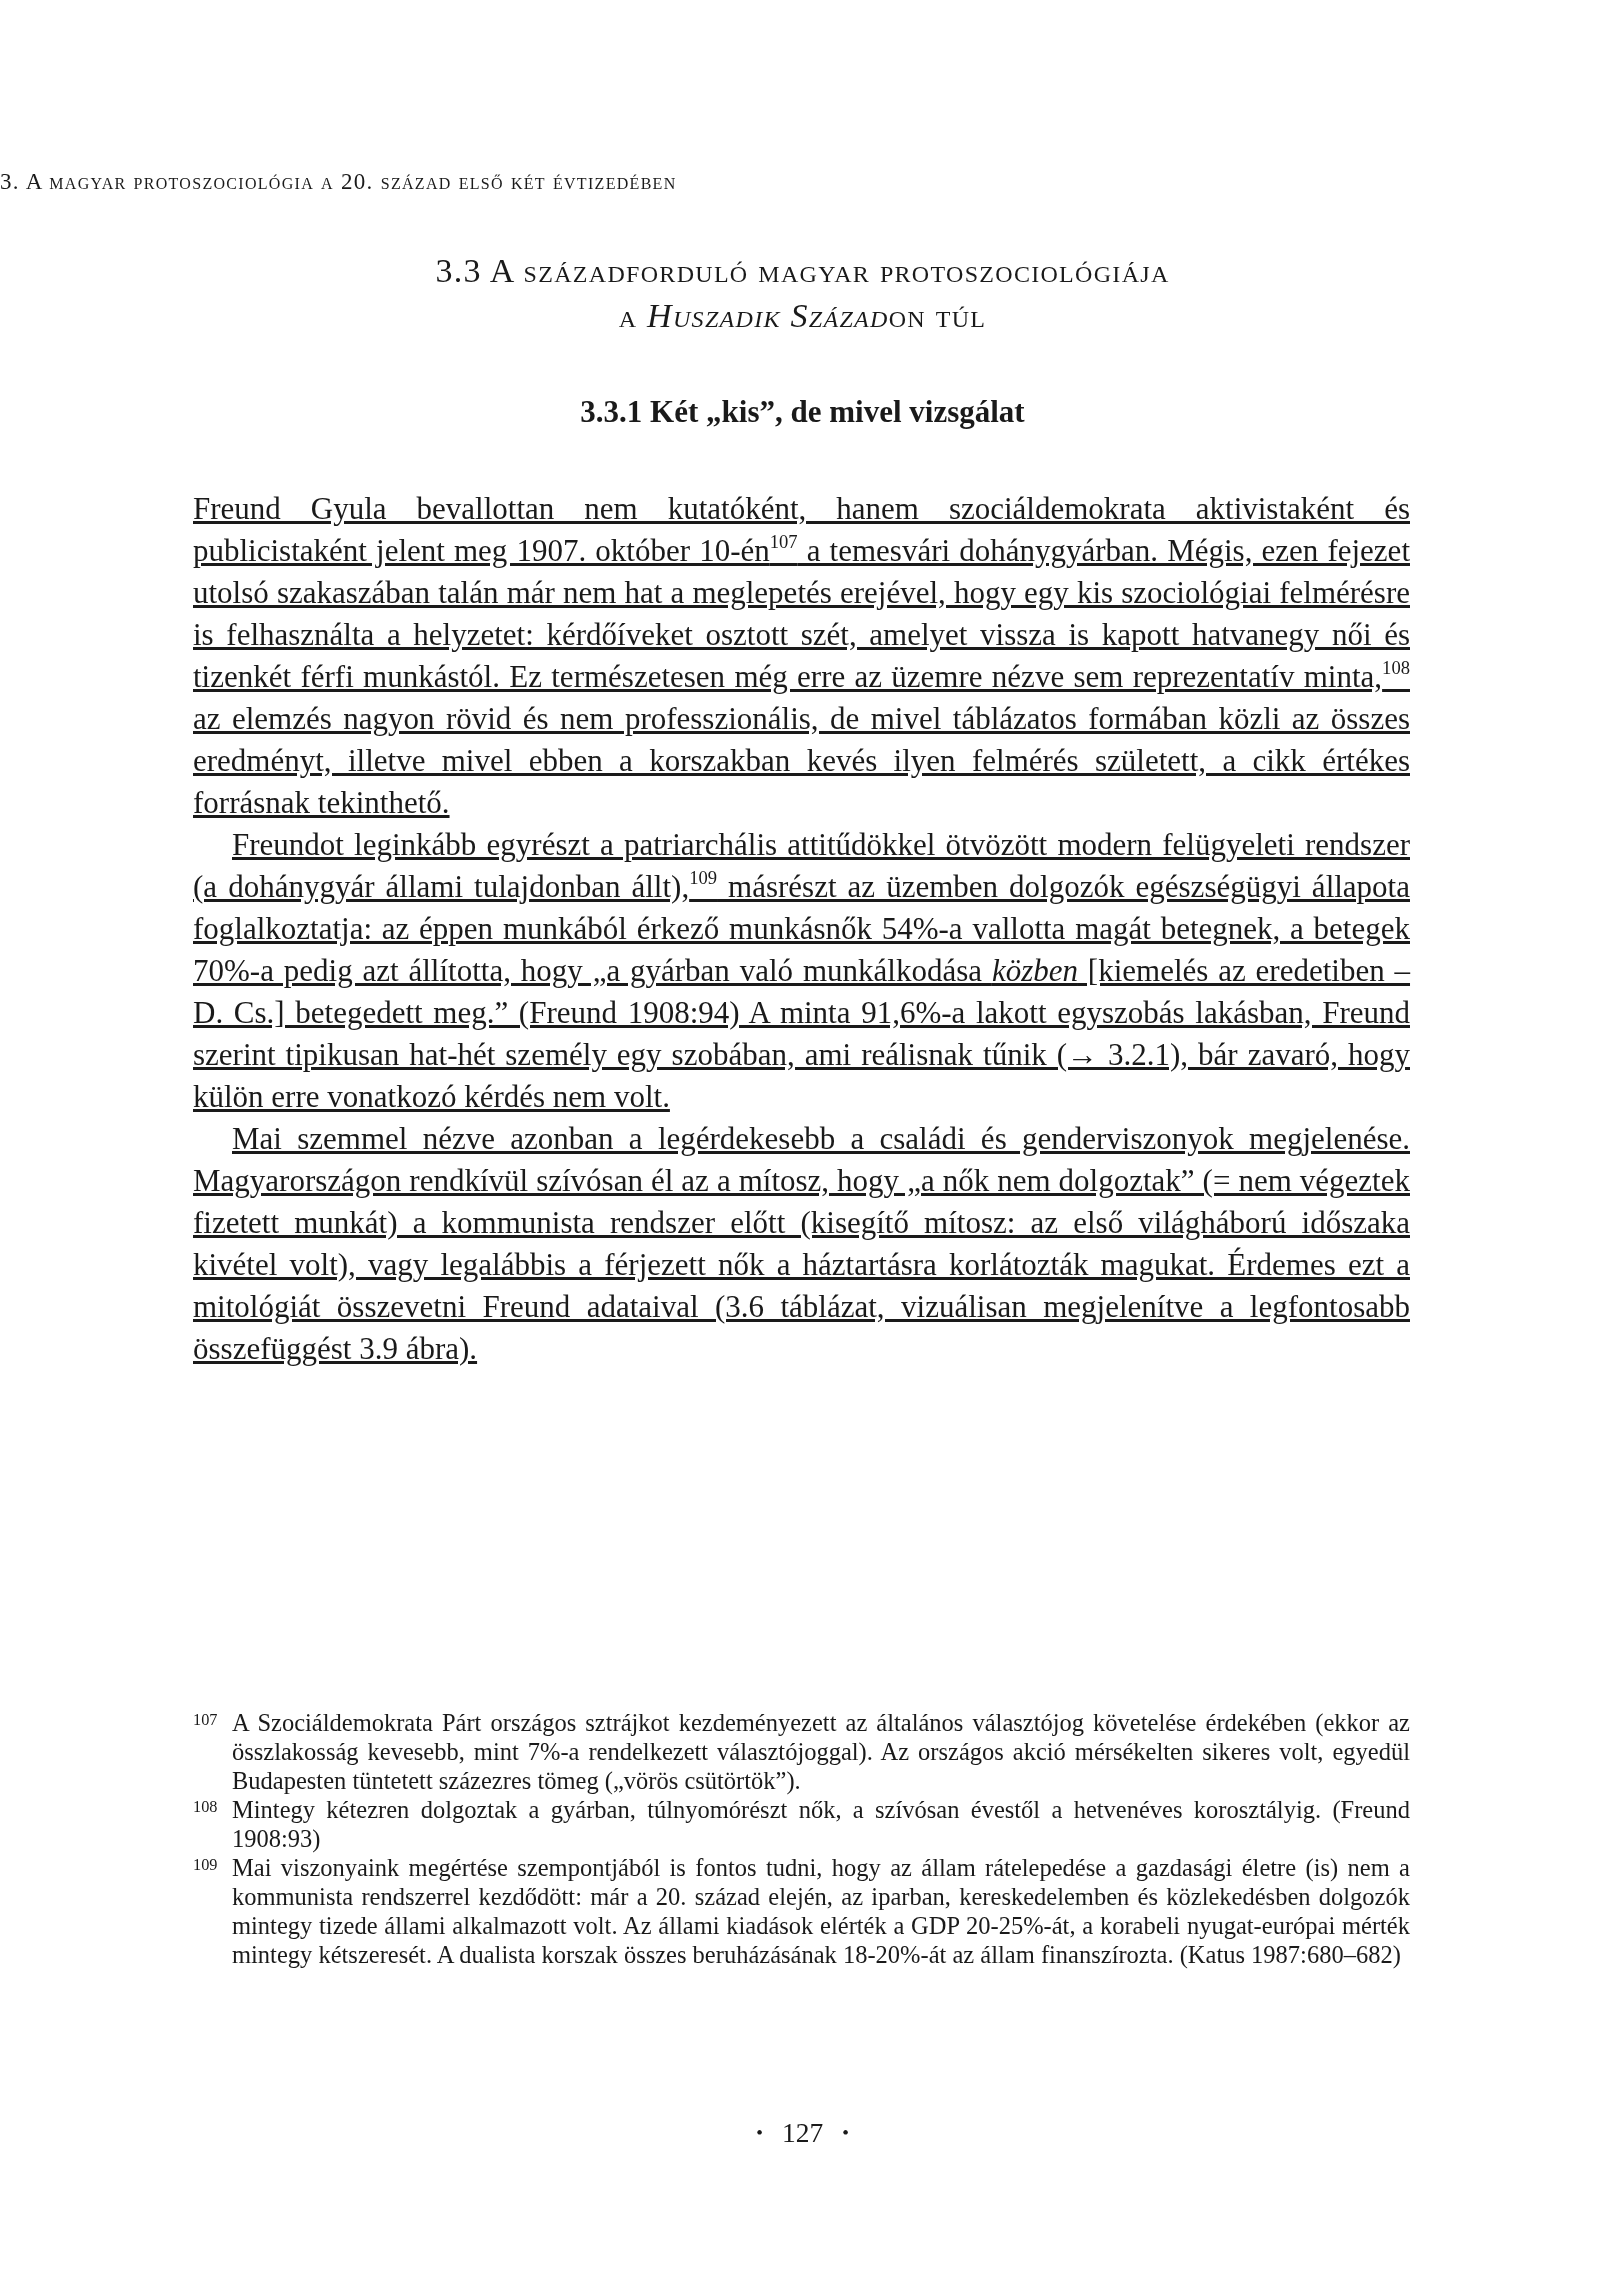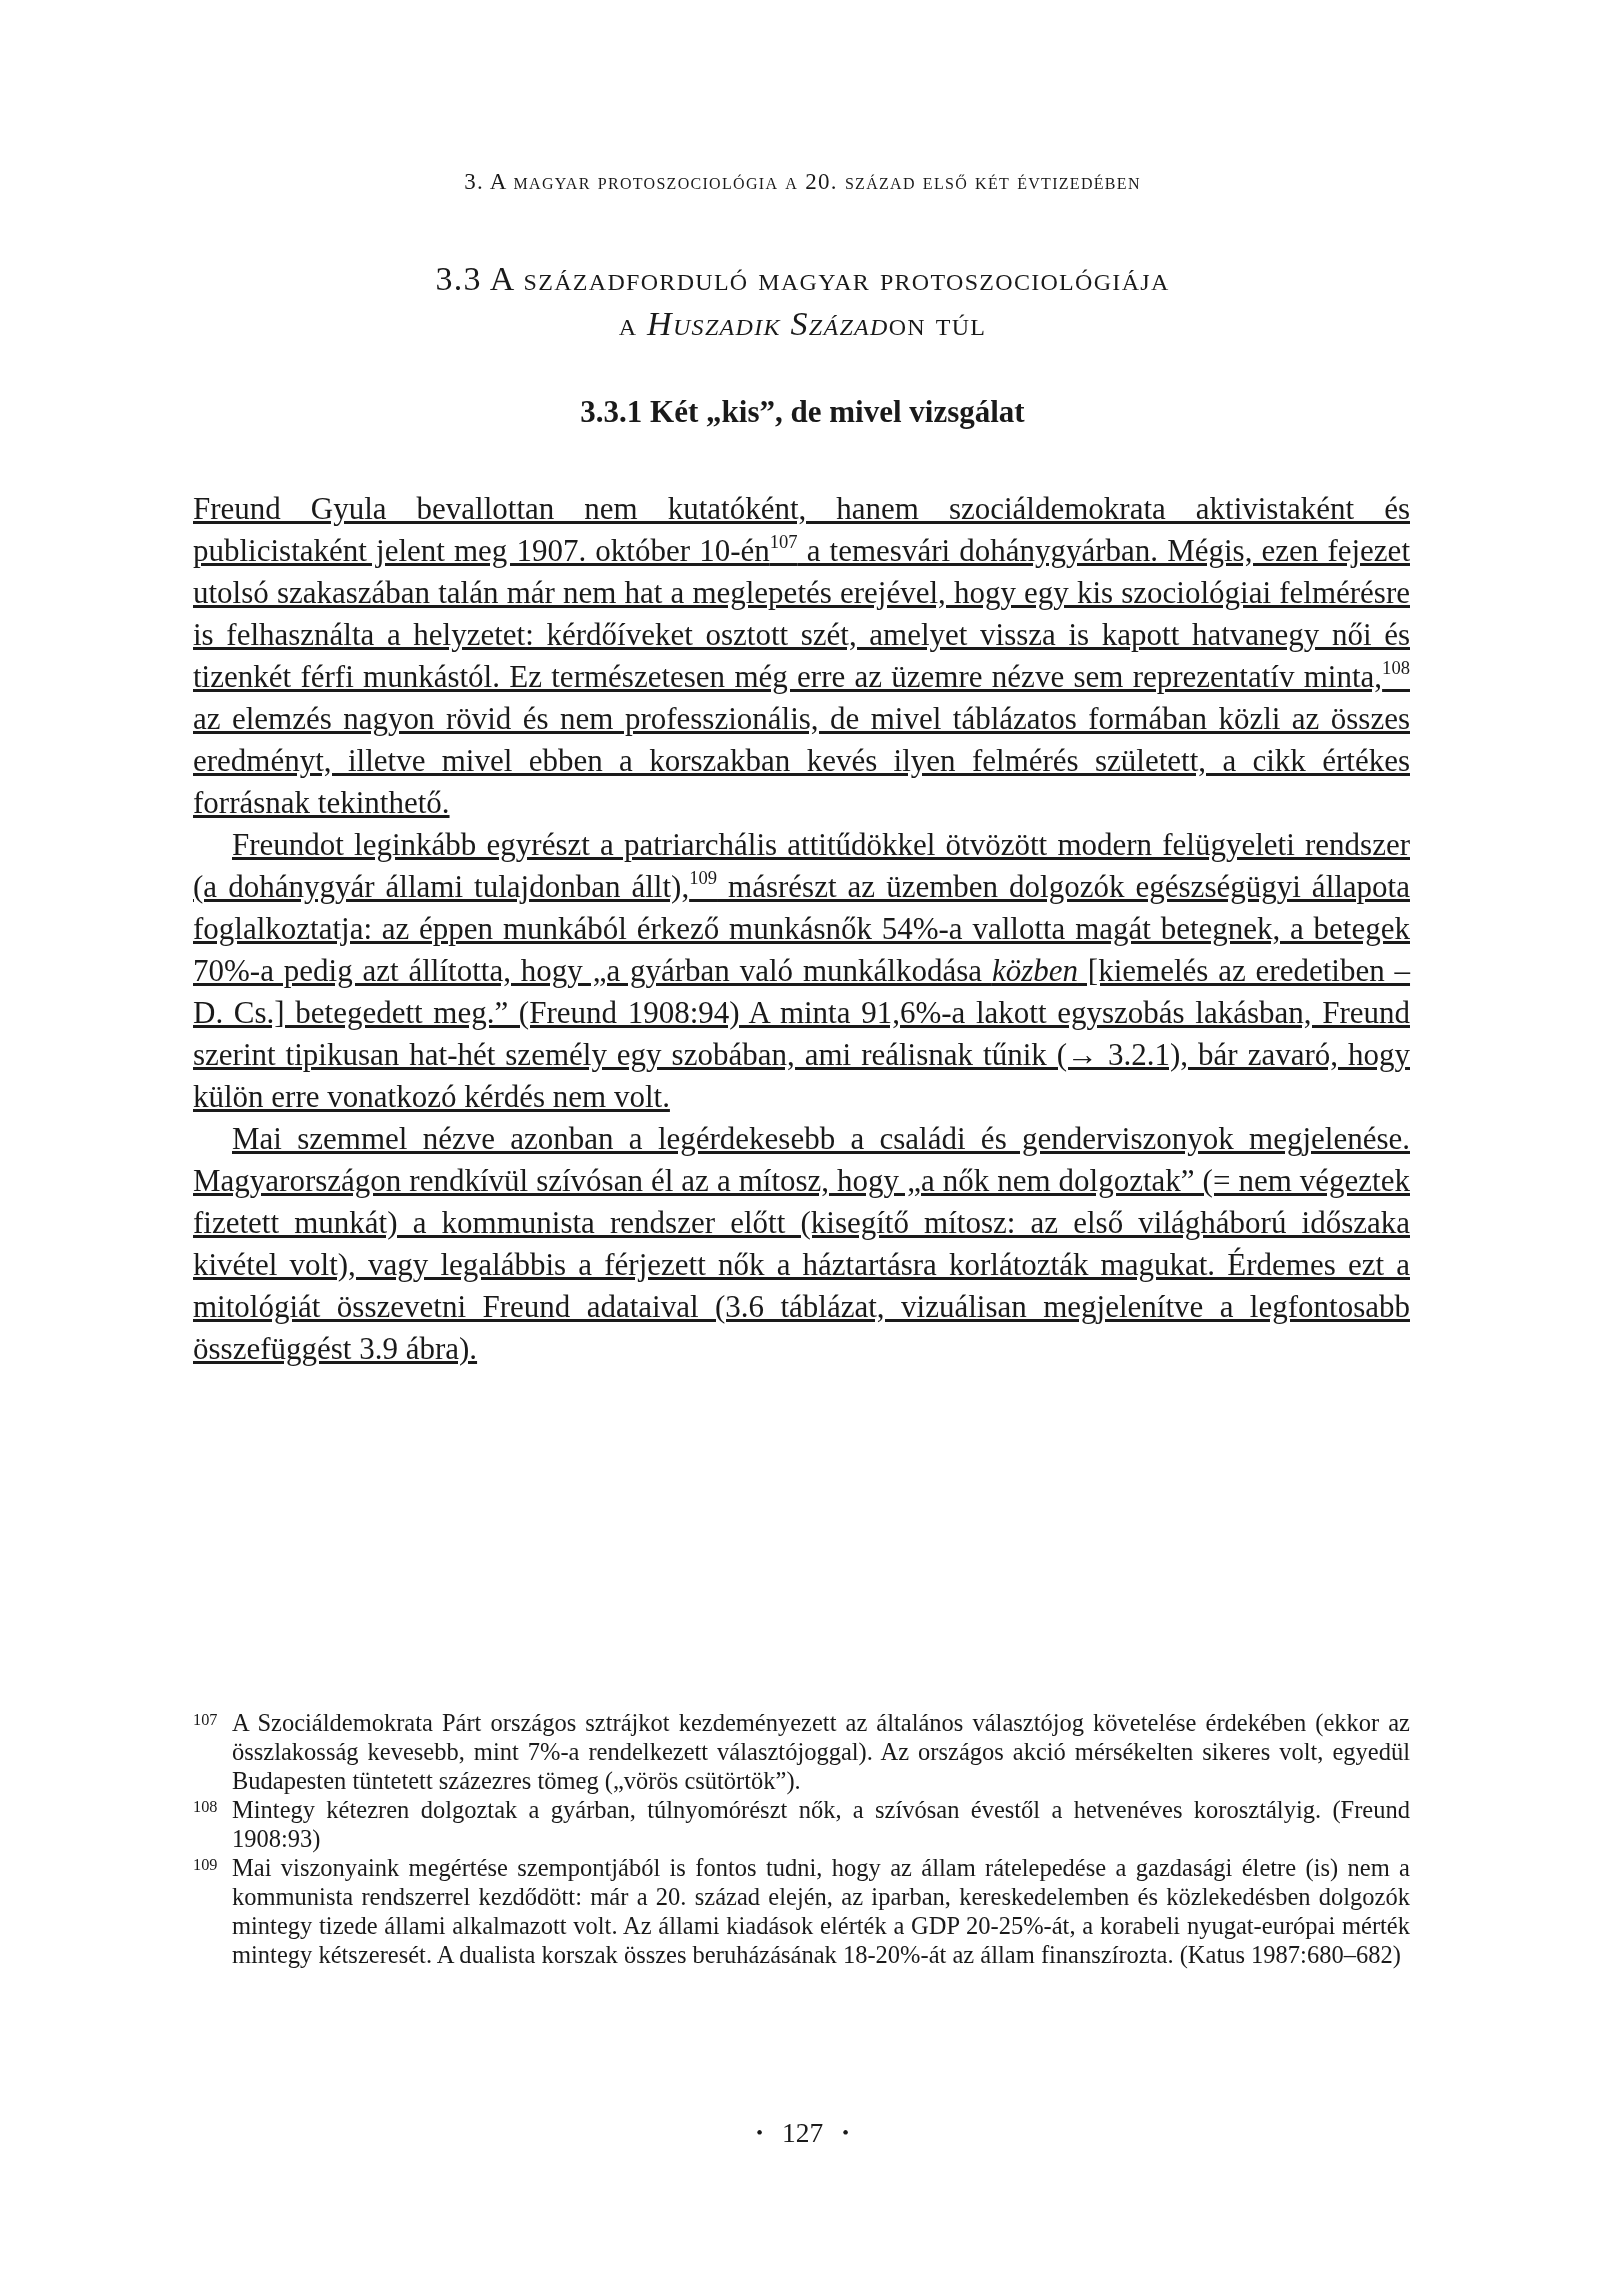--- a/index.html
+++ b/index.html
@@ -1,20 +1,20 @@
 <!DOCTYPE html>
 <html style="font-size:13.8px"><head>
 <meta charset="utf-8">
 <style>
   html, body { margin: 0; padding: 0; background: #ffffff; }
   body { width: 1605px; height: 2295px; position: relative; overflow: hidden;
          font-family: "Liberation Serif", "DejaVu Serif", serif; color: #1a1a1a; }
-  .running-head { position: absolute; top: 169px; left: 0; width: 1605px; text-align: center;
+  .running-head { position: absolute; top: 169px; left: 0; width: 1605px; text-align: left;
          font-size: 23px; letter-spacing: 1.3px; font-variant: small-caps; }
-  .section-title { position: absolute; top: 256px; left: 0; width: 1605px; text-align: center;
+  .section-title { position: absolute; top: 248px; left: 0; width: 1605px; text-align: center;
          font-size: 34px; line-height: 45px; letter-spacing: 1.3px; font-variant: small-caps; }
   .section-title .it { font-style: italic; }
   .subsection-title { position: absolute; top: 394px; left: 0; width: 1605px; text-align: center;
          font-size: 31px; font-weight: bold; }
   .body-text { position: absolute; top: 488px; left: 193px; width: 1217px;
          font-size: 31px; line-height: 42px; text-align: justify; text-decoration: underline; }
   .body-text p { margin: 0; }
   .body-text p.indent { text-indent: 39px; }
   sup { font-size: 60%; line-height: 0; position: relative; top: -1.7px; }
   .footnotes { position: absolute; top: 1708px; left: 193px; width: 1217px;

